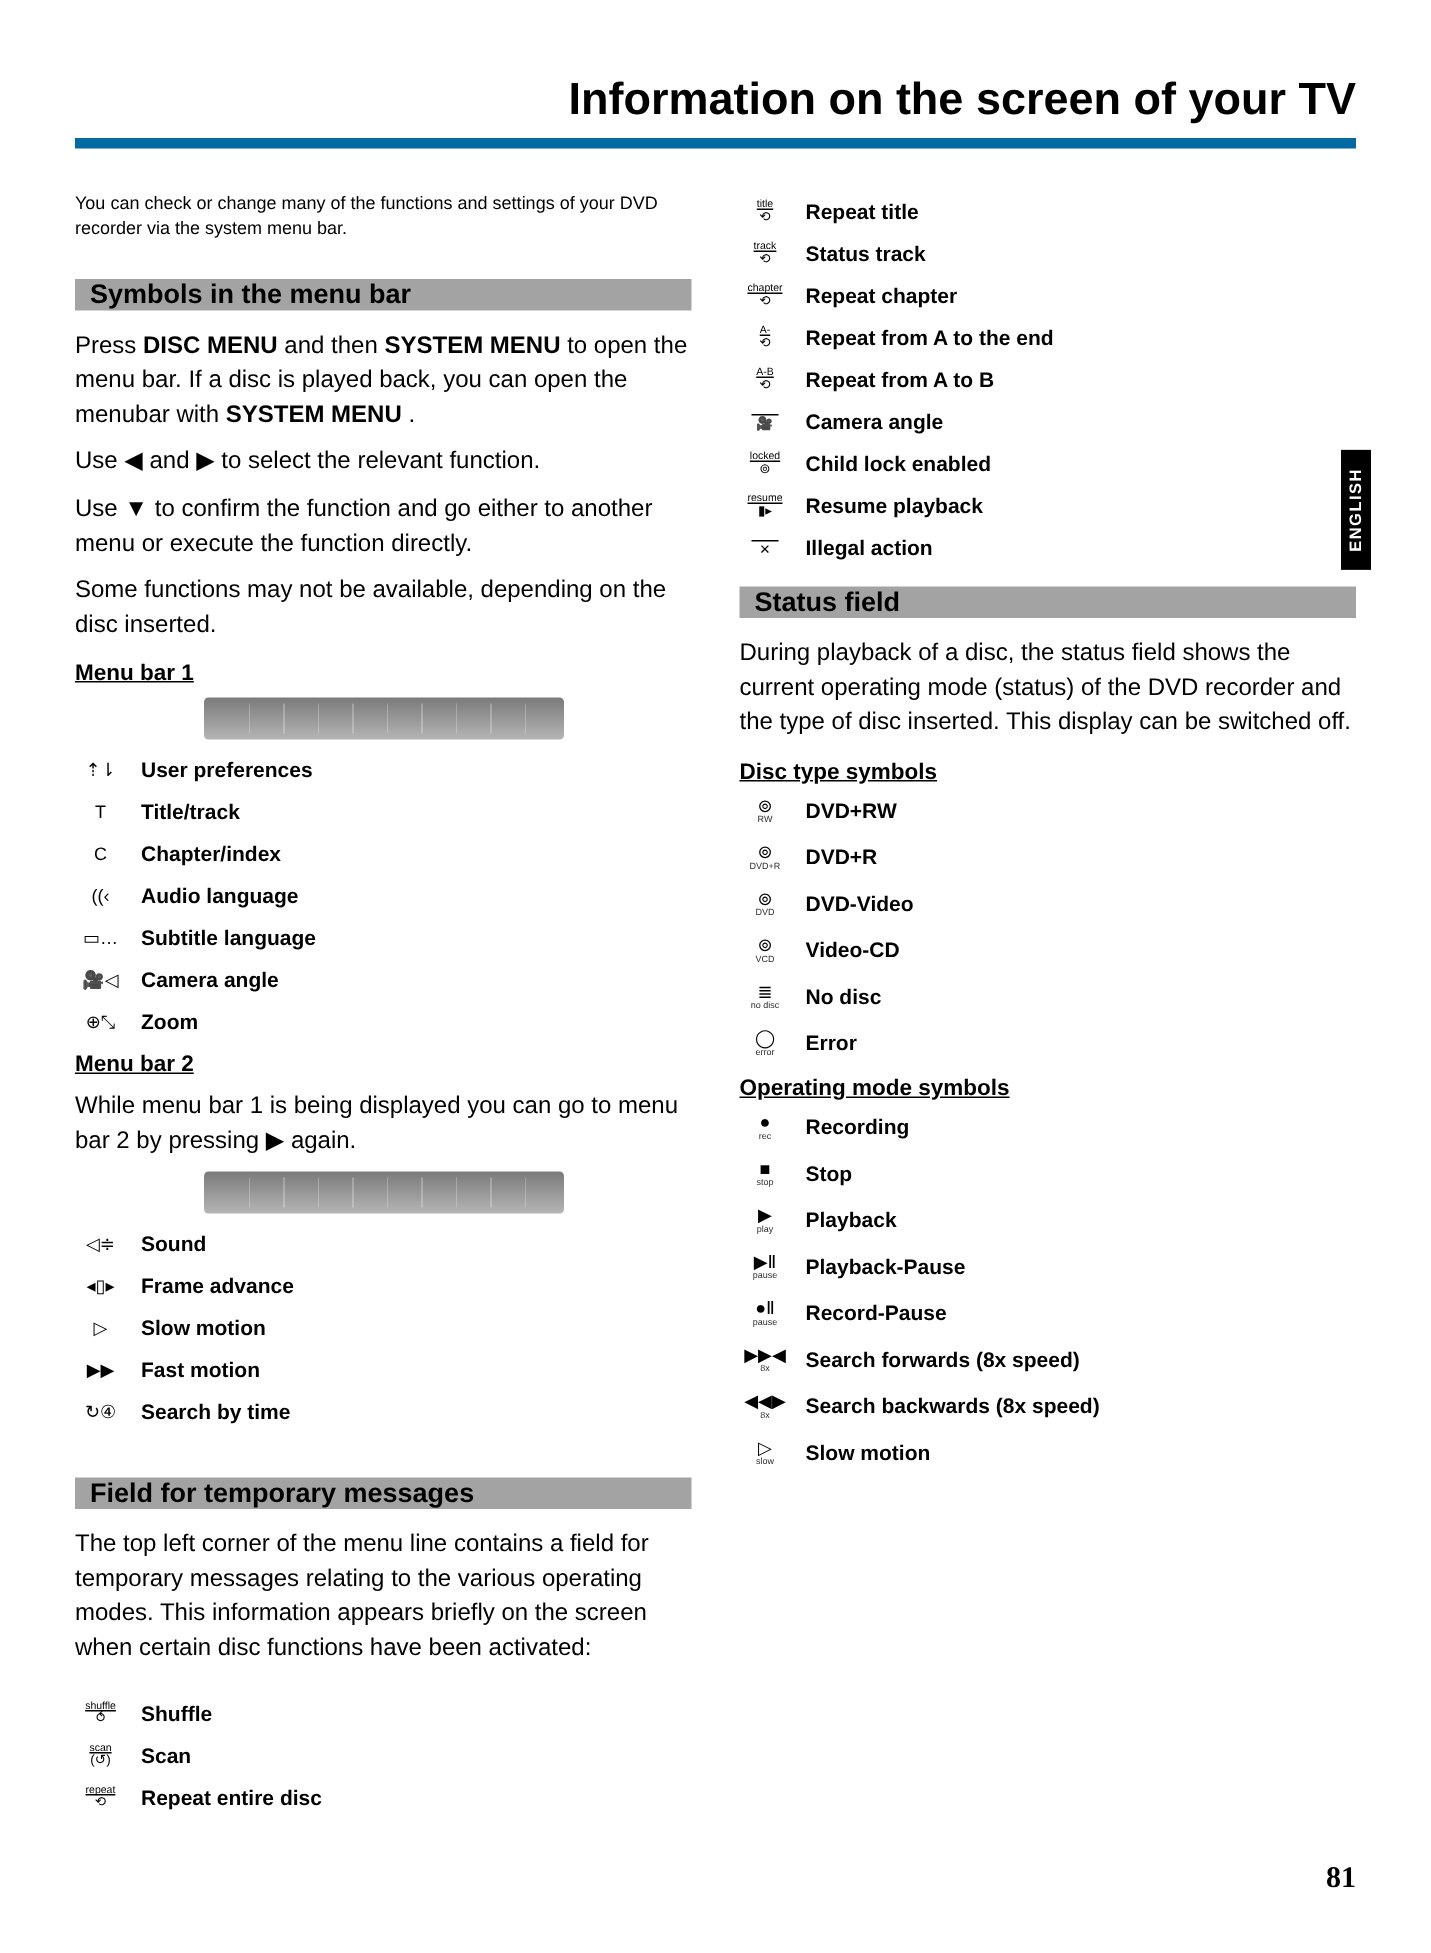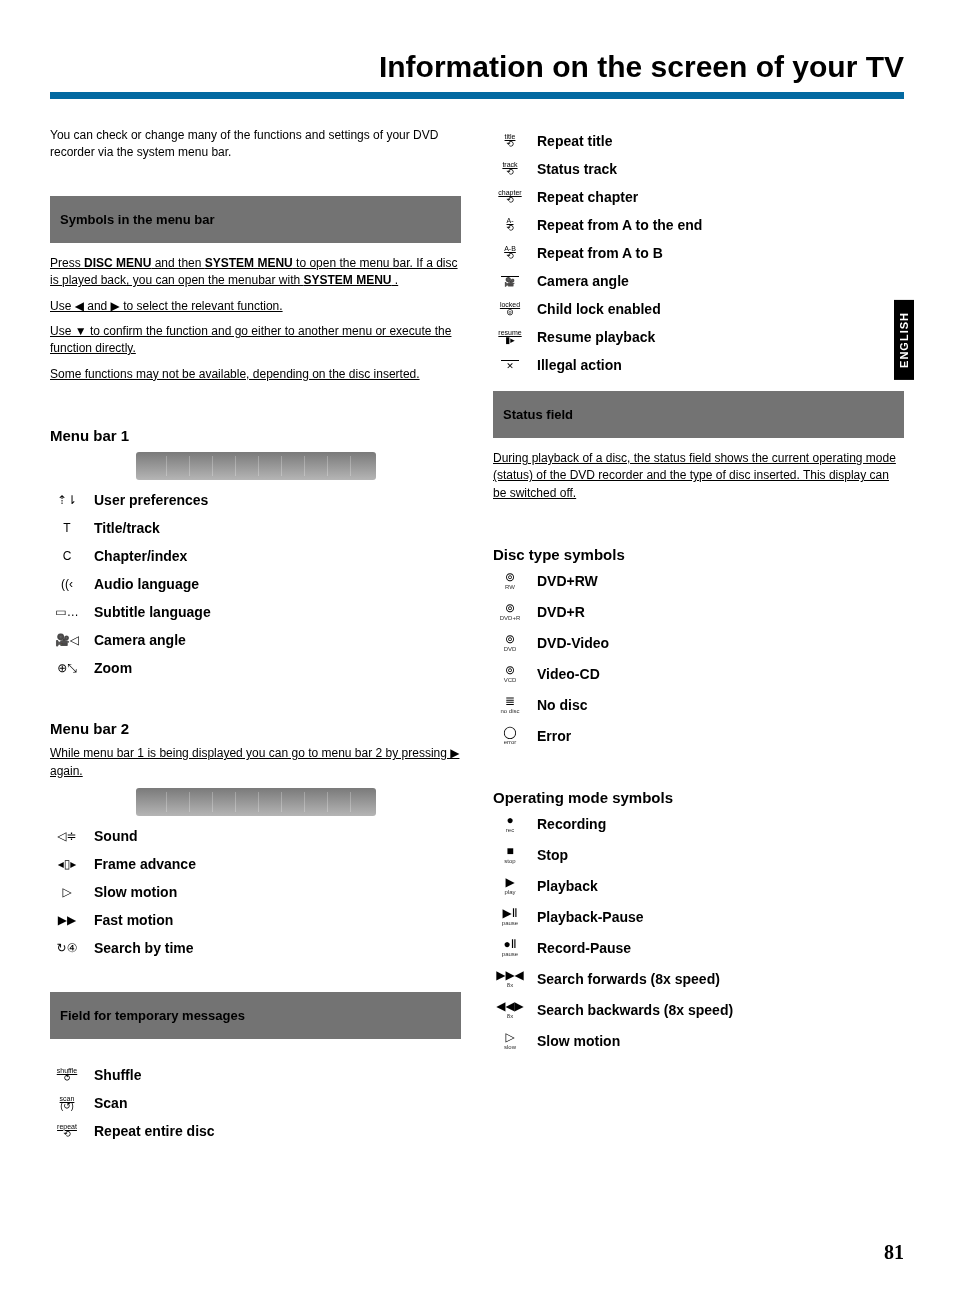--- a/index.html
+++ b/index.html
@@ -21,41 +21,41 @@
     margin-bottom: 28px;
   }
   .columns {
     display: flex;
     gap: 32px;
   }
   .col { flex: 1; min-width: 0; }
   .intro {
     font-size: 12px;
     line-height: 1.45;
-    margin-bottom: 34px;
+    margin-bottom: 24px;
   }
   .section-title {
-    background: #737373;
-    font-weight: bold;
-    font-size: 13px;
-    padding: 16px 10px;
+    background: #a3a3a3;
+    font-weight: bold;
+    font-size: 18px;
+    padding: 0 10px;
     margin-bottom: 12px;
   }
   .body-text {
-    font-size: 12px;
+    font-size: 16px;
     line-height: 1.45;
     margin-bottom: 8px;
-    text-decoration: underline;
   }
   .body-text .kw { font-weight: bold; }
   .sub-heading {
     font-size: 15px;
     font-weight: bold;
-    margin-top: 44px;
+    margin-top: 12px;
     margin-bottom: 8px;
+    text-decoration: underline;
   }
   .menubar-img {
     display: block;
     margin: 6px auto 12px auto;
     width: 240px;
     height: 28px;
     background: linear-gradient(#7a7a7a,#b5b5b5);
     border-radius: 3px;
     position: relative;
   }
@@ -225,20 +225,21 @@
         <div class="icon-item">
           <div class="icon">
             <div class="glyph">↻④</div>
           </div>
           <div class="label">Search by time</div>
         </div>
       </div>
 
     <div style="height:24px"></div>
     <div class="section-title">Field for temporary messages</div>
+    <p class="body-text">The top left corner of the menu line contains a field for temporary messages relating to the various operating modes. This information appears briefly on the screen when certain disc functions have been activated:</p>
     <div style="height:10px"></div>
     <div class="icon-list" id="temp-msg-left">
         <div class="icon-item">
           <div class="msg-icon">
             <div class="top">shuffle</div>
             <div class="bot">⥀</div>
           </div>
           <div class="label">Shuffle</div>
         </div>
         <div class="icon-item">

